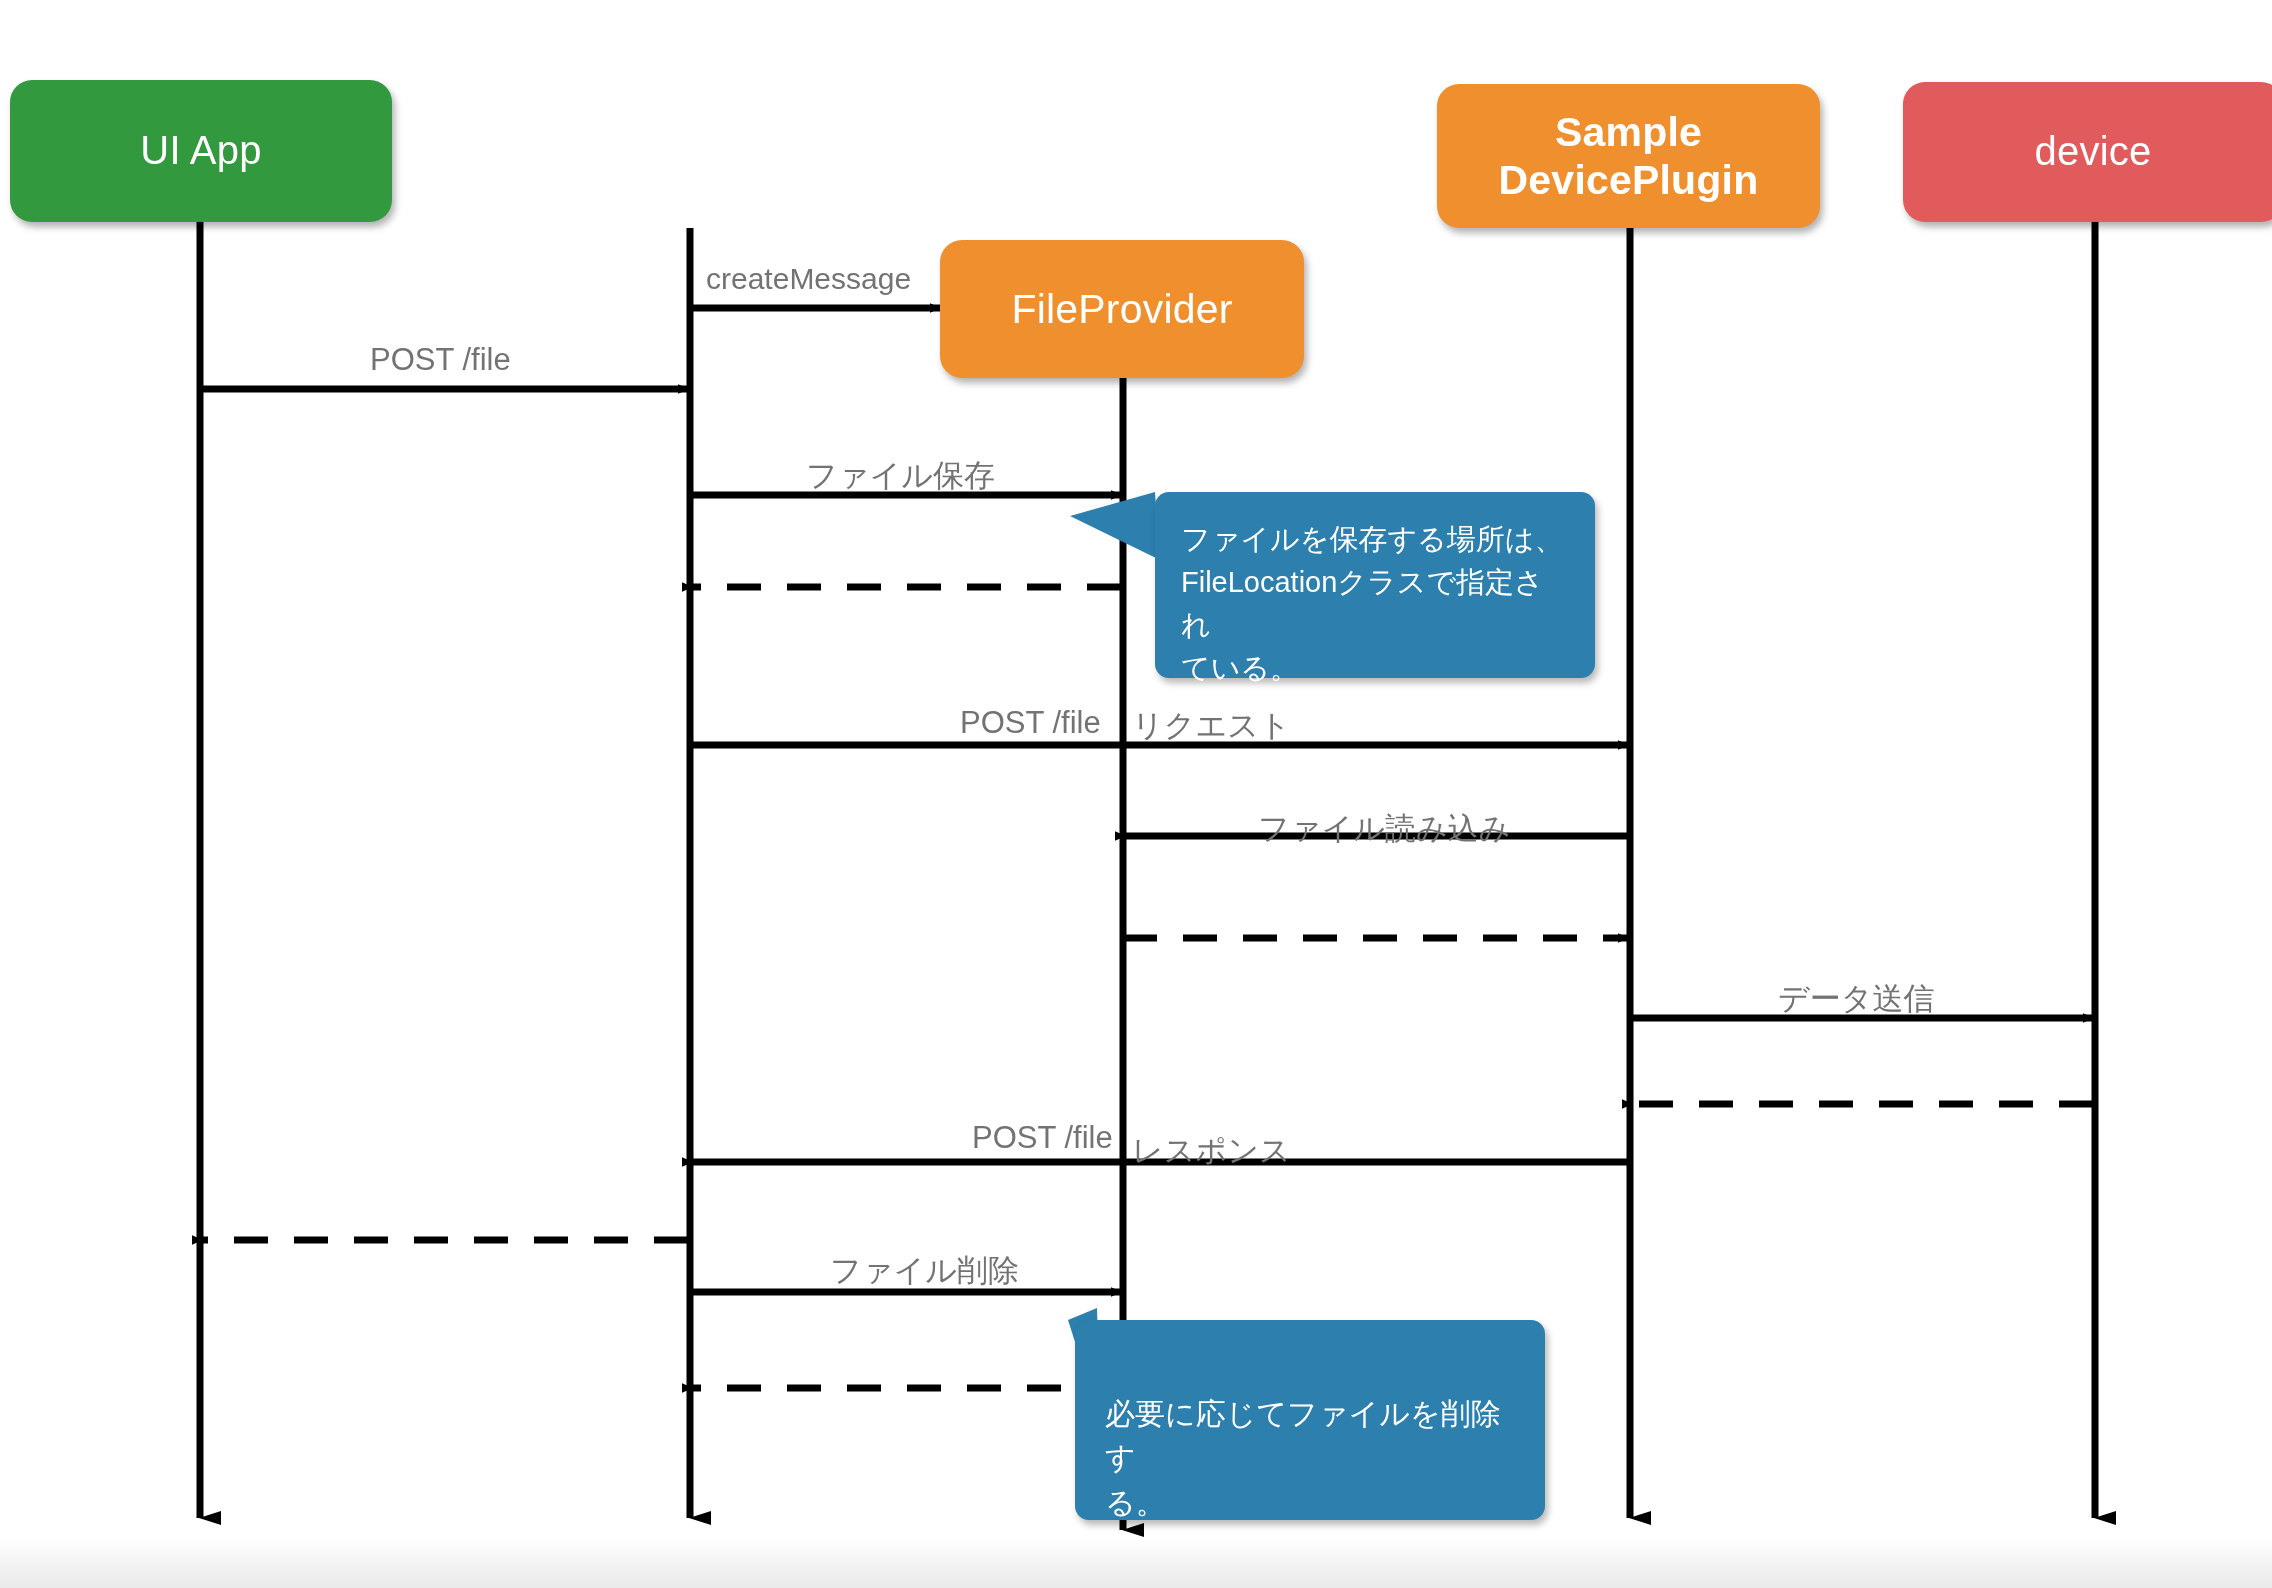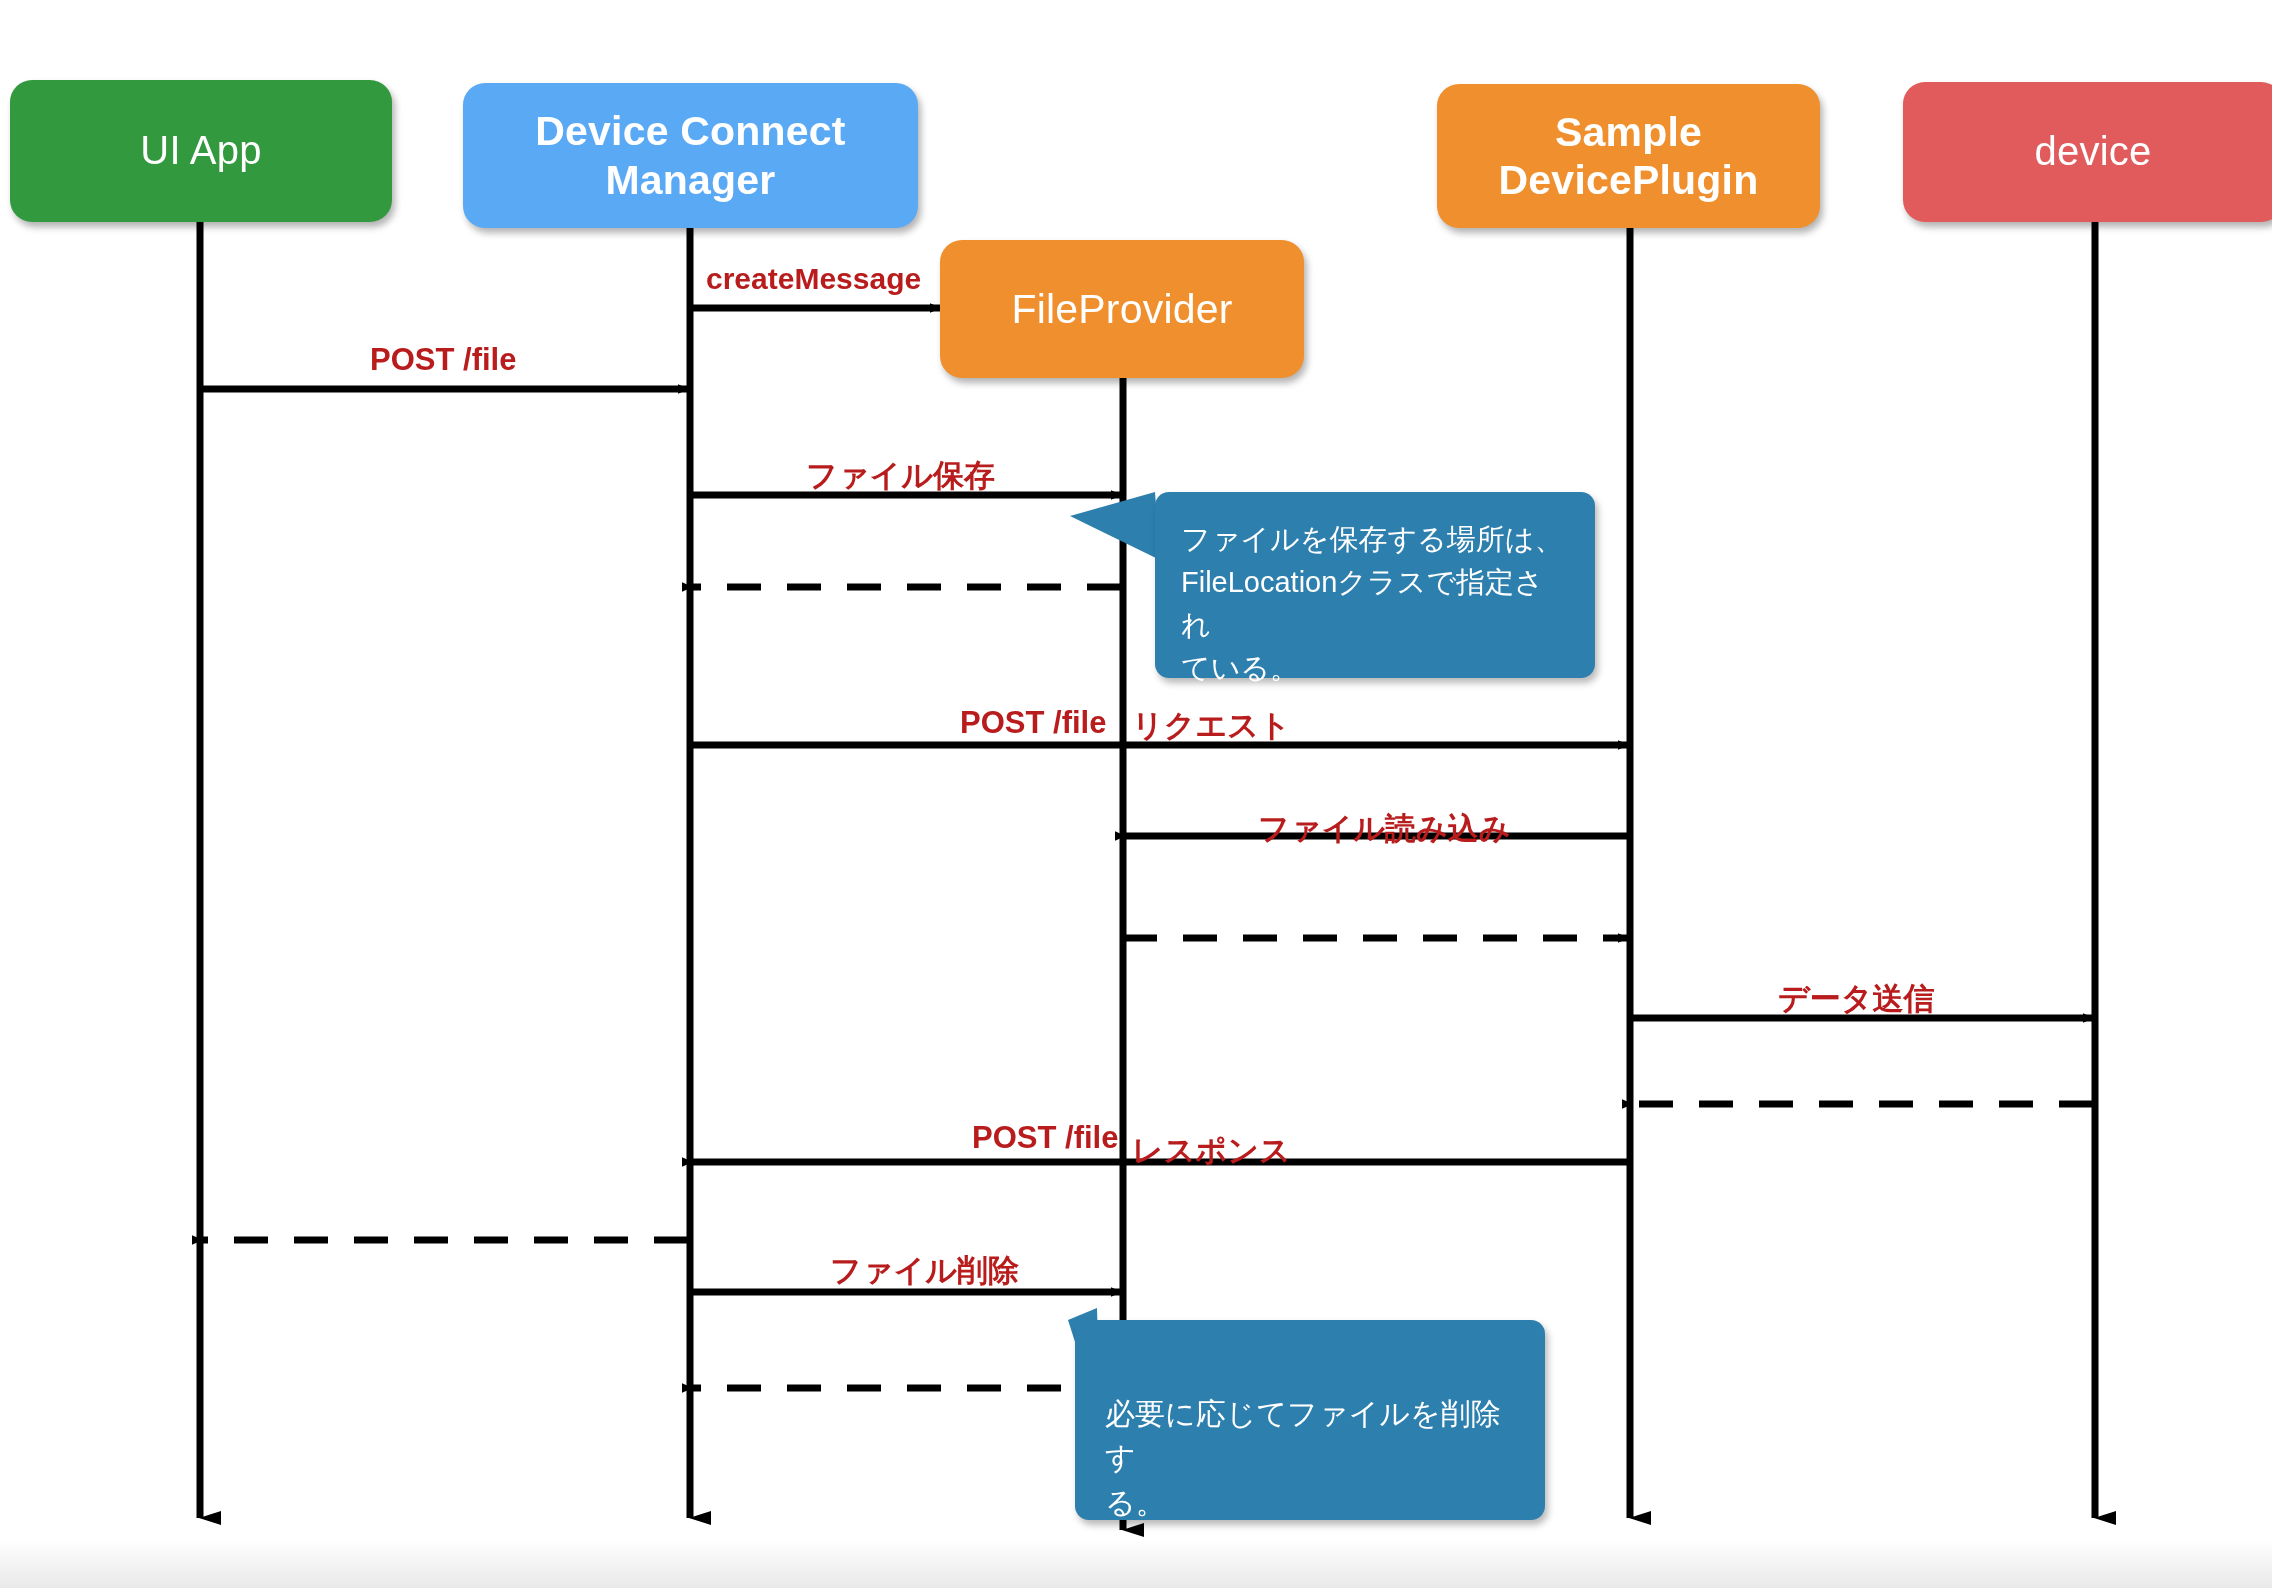--- a/index.html
+++ b/index.html
@@ -40,23 +40,23 @@
     border-radius:14px;
     color:#ffffff;
     box-shadow:3px 5px 7px rgba(0,0,0,0.28);
     line-height:1.48;
     box-sizing:border-box;
   }
   .callout .txt{display:block;}
 
   .label{
     position:absolute;
-    color:#b91c1c;
+    color:#737373;
     white-space:nowrap;
-    font-weight:bold;
+    font-weight:normal;
     -webkit-font-smoothing:antialiased;
   }
 </style>
 </head>
 <body>
 
 <div id="stage">
 
   <svg class="layer" viewBox="0 0 2272 1588" xmlns="http://www.w3.org/2000/svg">
     <defs>
@@ -125,26 +125,20 @@
     </g>
     <g>
       <line x1="1121" y1="1388" x2="692" y2="1388" stroke="#000" stroke-width="7" stroke-dasharray="34 26" marker-end="url(#ahL)"></line>
     </g>
   </svg>
 
   <div class="node green" style="left:10px;top:80px;width:382px;height:142px;font-size:40px;">
     <span>UI App</span>
   </div>
 
-  <div class="node blue" style="left:463px;top:83px;width:455px;height:145px;font-size:41px;">
-    <span>
-      <span>Device Connect</span><br>
-      <span>Manager</span>
-    </span>
-  </div>
 
   <div class="node orange fp" style="left:940px;top:240px;width:364px;height:138px;font-size:41px;">
     <span>FileProvider</span>
   </div>
 
   <div class="node orange" style="left:1437px;top:84px;width:383px;height:144px;font-size:41px;">
     <span>
       <span>Sample</span><br>
       <span>DevicePlugin</span>
     </span>

